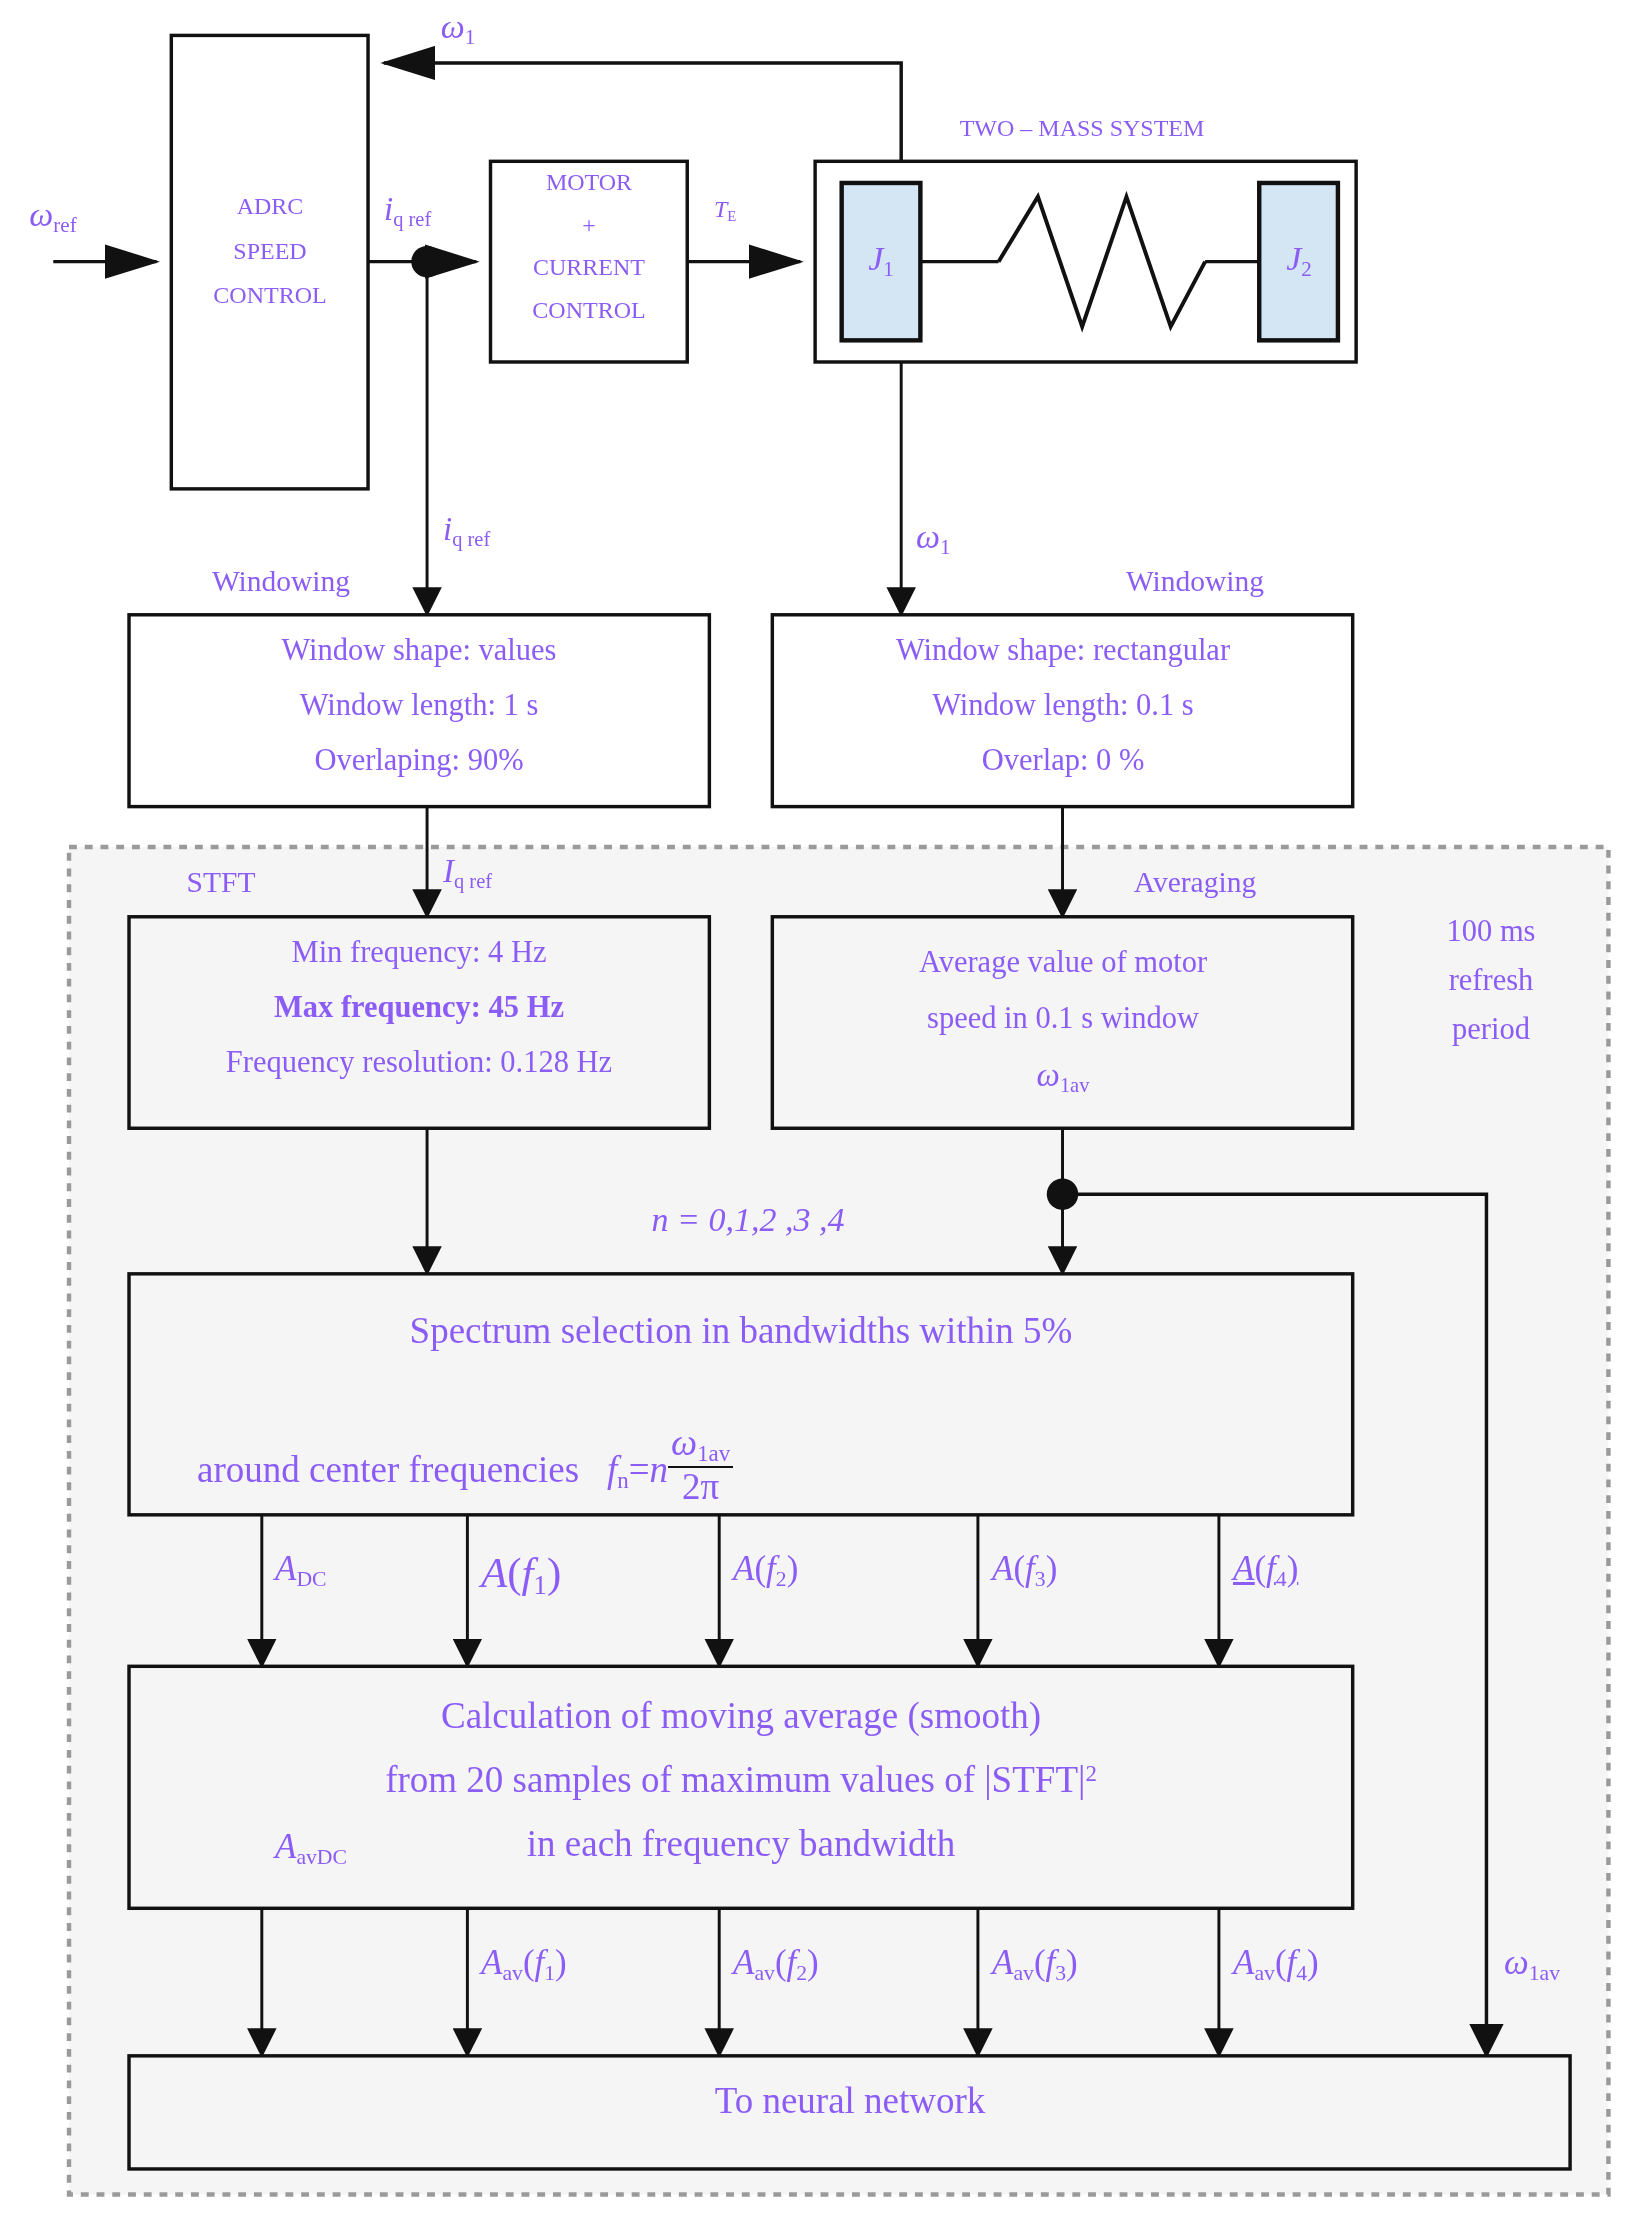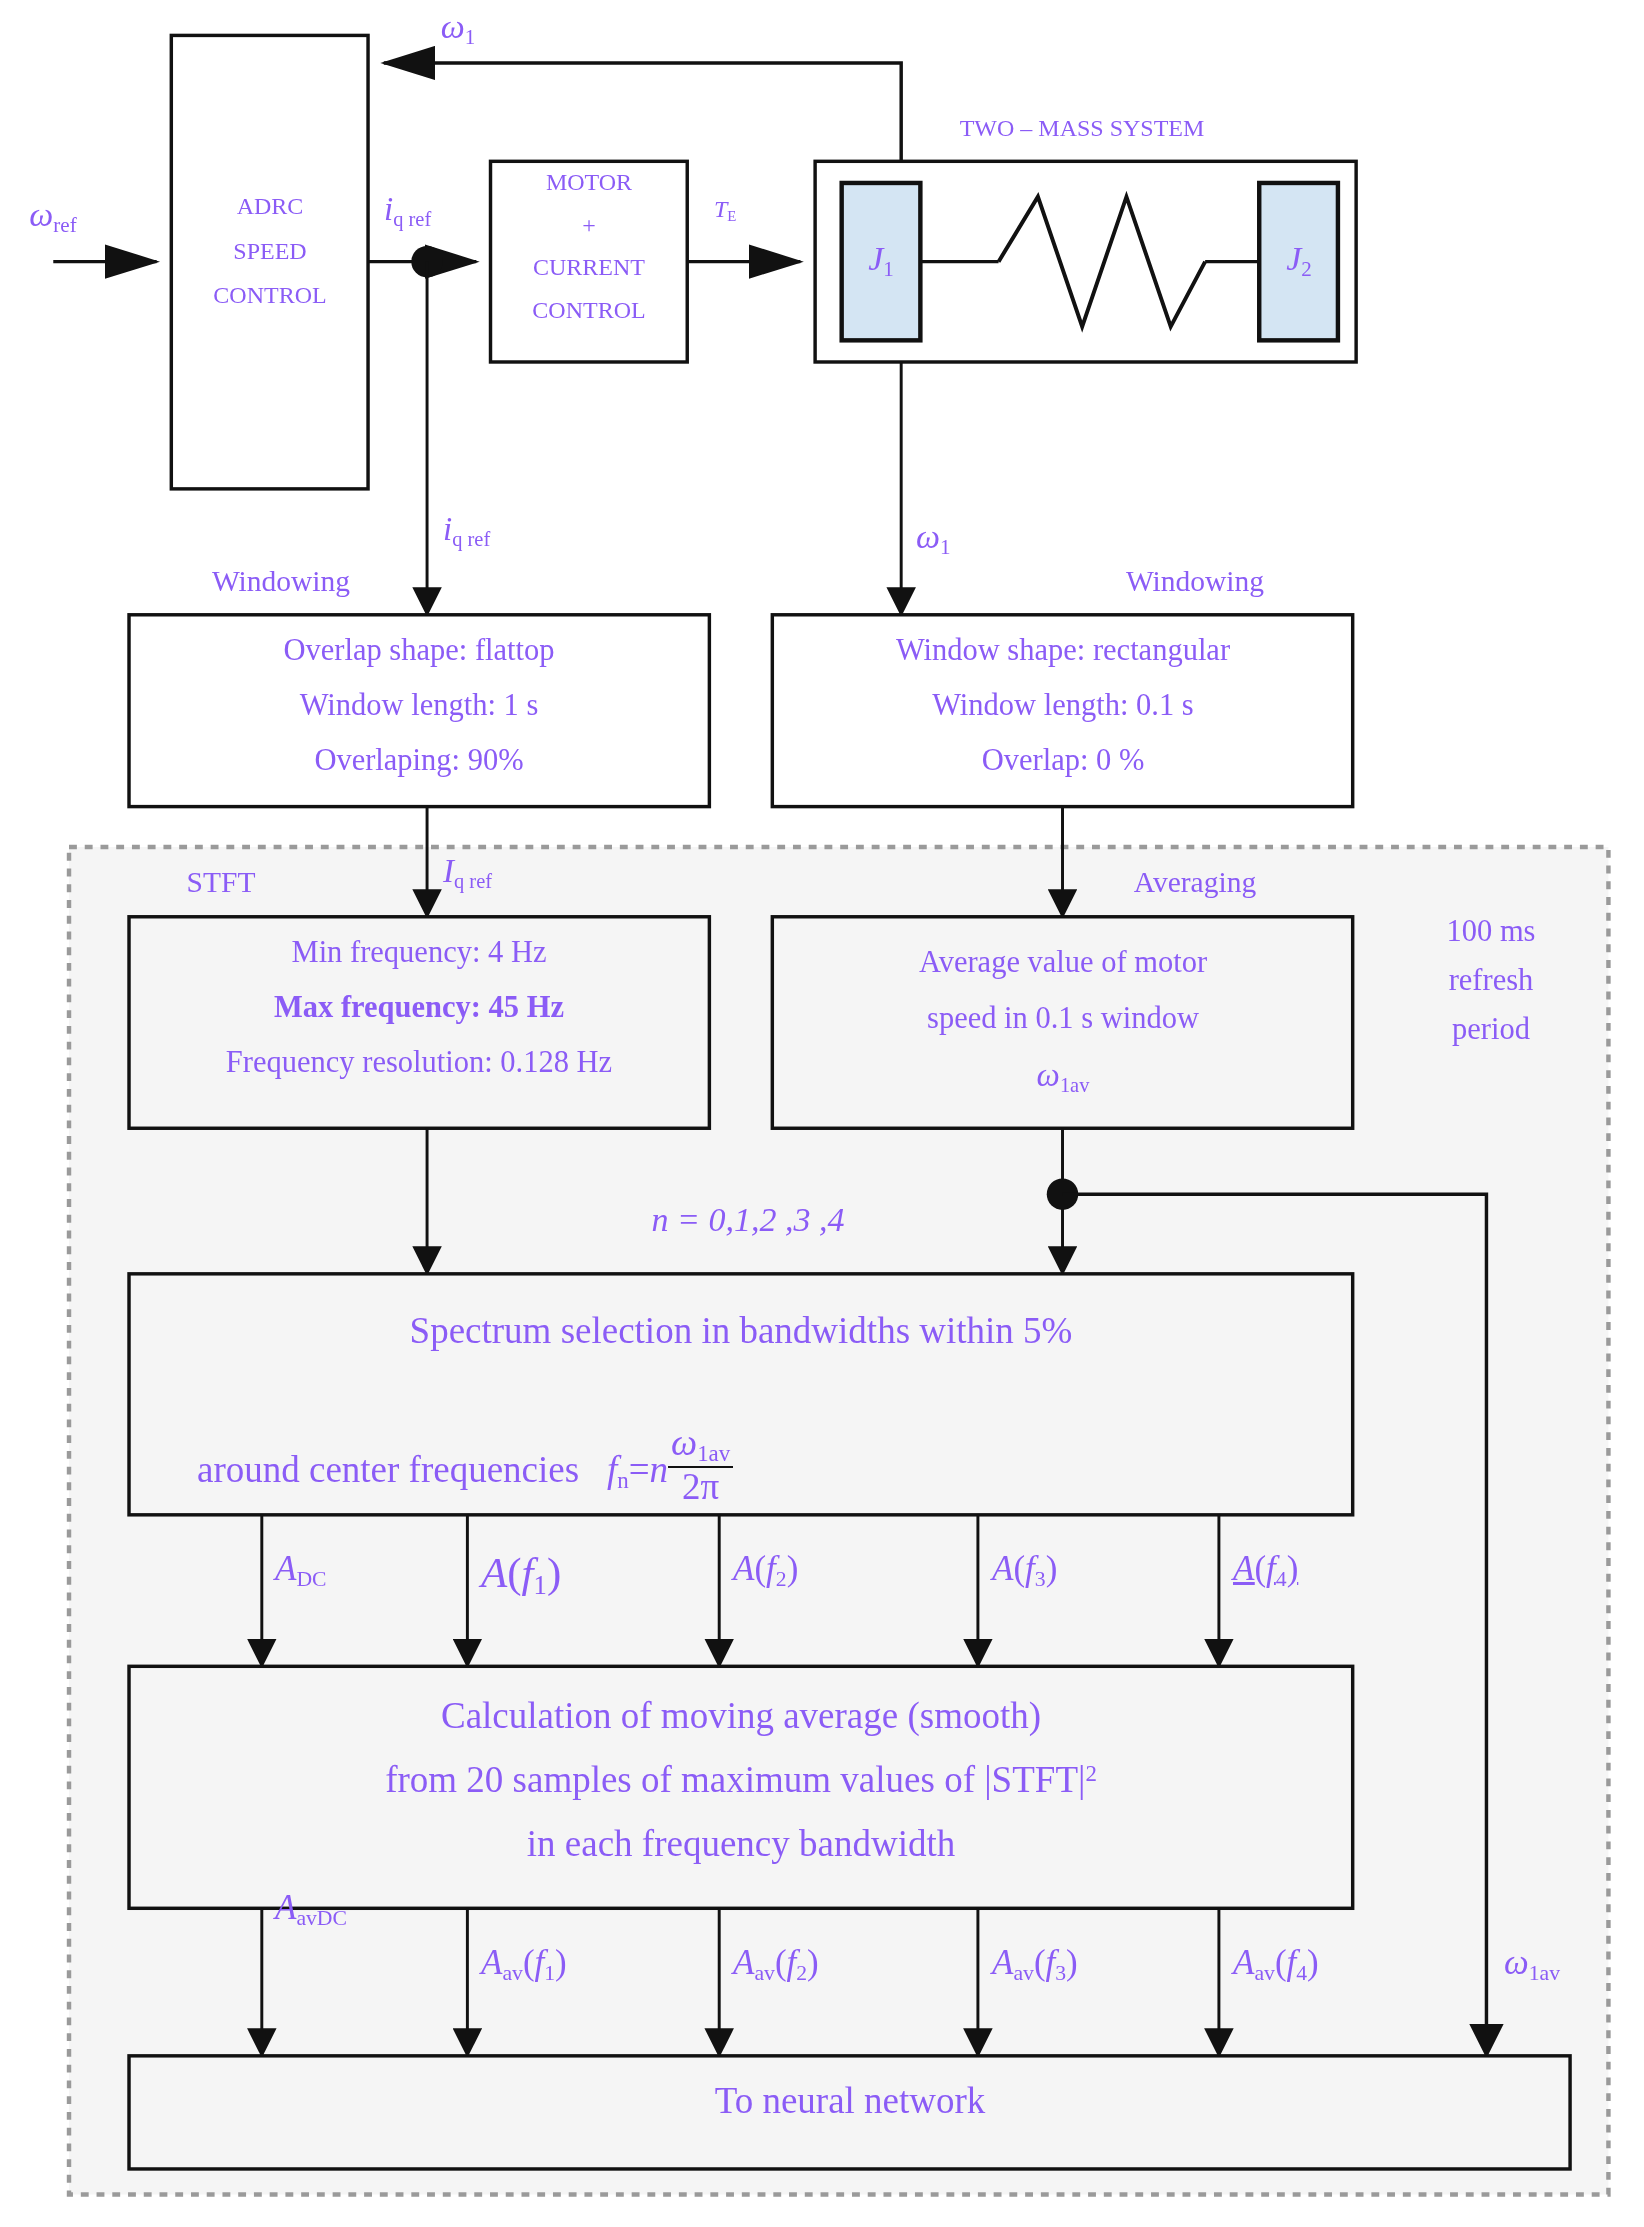--- a/index.html
+++ b/index.html
@@ -131,21 +131,21 @@
 
 <div class="txt" style="left:714px;top:197px;font-size:24px;"><i class="mathi">T</i><sub>E</sub></div>
 
 <div class="txt" style="left:443px;top:512px;font-size:33px;"><i class="mathi">i</i><sub><span>q</span>&nbsp;<span>ref</span></sub></div>
 
 <div class="txt" style="left:916px;top:519px;font-size:34px;"><i class="mathi">ω</i><sub>1</sub></div>
 
 <div class="txt smallcap ctr" style="left:281px;top:566px;">Windowing</div>
 <div class="txt smallcap ctr" style="left:1195px;top:566px;">Windowing</div>
 
-<div class="txt boxtxt ctr" style="left:419px;top:634px;">Overlap shape: flattop</div>
+<div class="txt boxtxt ctr" style="left:419px;top:634px;">Window shape: values</div>
 <div class="txt boxtxt ctr" style="left:419px;top:689px;">Window length: 1 s</div>
 <div class="txt boxtxt ctr" style="left:419px;top:744px;">Overlaping: 90%</div>
 
 <div class="txt boxtxt ctr" style="left:1063px;top:634px;">Window shape: rectangular</div>
 <div class="txt boxtxt ctr" style="left:1063px;top:689px;">Window length: 0.1 s</div>
 <div class="txt boxtxt ctr" style="left:1063px;top:744px;">Overlap: 0 %</div>
 
 <div class="txt smallcap ctr" style="left:221px;top:867px;">STFT</div>
 <div class="txt smallcap ctr" style="left:1195px;top:867px;">Averaging</div>
 
@@ -174,21 +174,21 @@
 <div class="txt" style="left:275px;top:1550px;font-size:35px;"><i class="mathi">A</i><sub>DC</sub></div>
 <div class="txt" style="left:481px;top:1550px;font-size:43px;"><i class="mathi">A</i>(<i class="mathi">f</i><sub>1</sub>)</div>
 <div class="txt" style="left:733px;top:1550px;font-size:35px;"><i class="mathi">A</i>(<i class="mathi">f</i><sub>2</sub>)</div>
 <div class="txt" style="left:992px;top:1550px;font-size:35px;"><i class="mathi">A</i>(<i class="mathi">f</i><sub>3</sub>)</div>
 <div class="txt" style="left:1233px;top:1550px;font-size:35px;text-decoration:underline;"><i class="mathi">A</i>(<i class="mathi">f</i><sub>4</sub>)</div>
 
 <div class="txt bigtxt ctr" style="left:741px;top:1696px;">Calculation of moving average (smooth)</div>
 <div class="txt bigtxt ctr" style="left:741px;top:1760px;"><span>from 20 samples of maximum values of |STFT|</span><sup>2</sup></div>
 <div class="txt bigtxt ctr" style="left:741px;top:1824px;">in each frequency bandwidth</div>
 
-<div class="txt" style="left:275px;top:1889px;font-size:35px;"><i class="mathi">A</i><sub>avDC</sub></div>
+<div class="txt" style="left:275px;top:1828px;font-size:35px;"><i class="mathi">A</i><sub>avDC</sub></div>
 <div class="txt" style="left:481px;top:1944px;font-size:35px;"><i class="mathi">A</i><sub>av</sub>(<i class="mathi">f</i><sub>1</sub>)</div>
 <div class="txt" style="left:733px;top:1944px;font-size:35px;"><i class="mathi">A</i><sub>av</sub>(<i class="mathi">f</i><sub>2</sub>)</div>
 <div class="txt" style="left:992px;top:1944px;font-size:35px;"><i class="mathi">A</i><sub>av</sub>(<i class="mathi">f</i><sub>3</sub>)</div>
 <div class="txt" style="left:1233px;top:1944px;font-size:35px;"><i class="mathi">A</i><sub>av</sub>(<i class="mathi">f</i><sub>4</sub>)</div>
 
 <div class="txt" style="left:1504px;top:1944px;font-size:35px;"><i class="mathi">ω</i><sub>1av</sub></div>
 
 <div class="txt bigtxt ctr" style="left:850px;top:2081px;">To neural network</div>
 
 </div>

